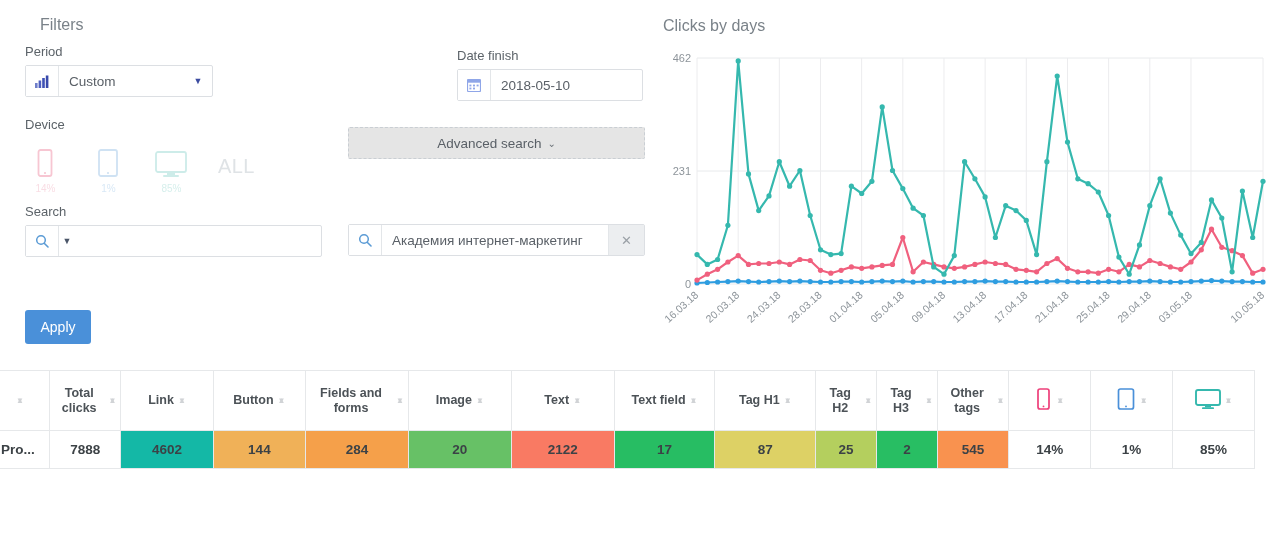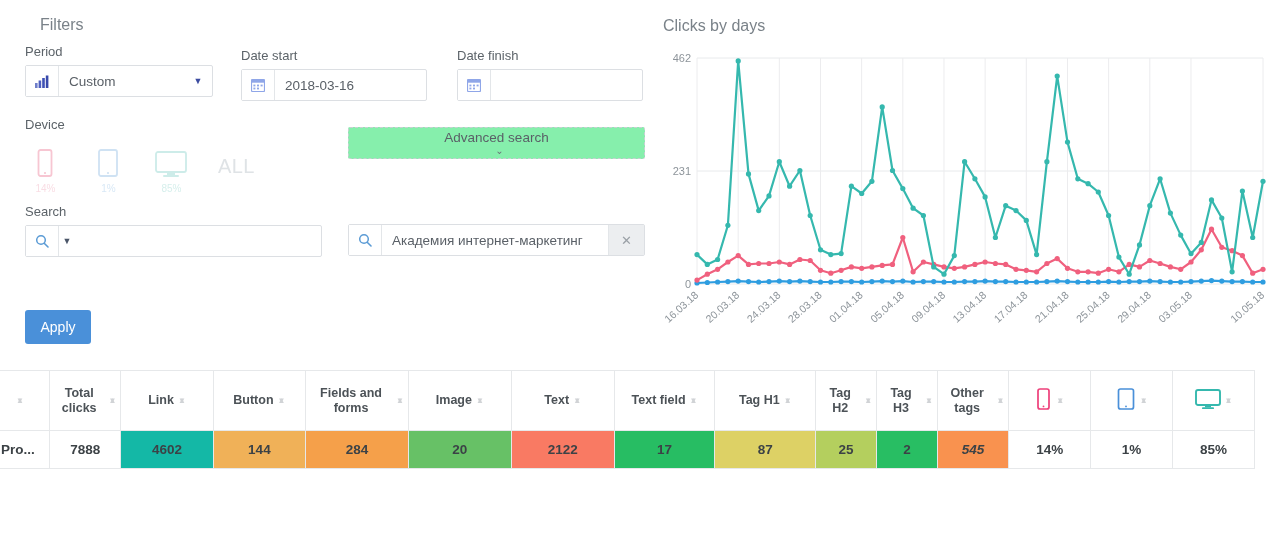--- a/index.html
+++ b/index.html
@@ -55,21 +55,21 @@
   
   .devices { display:flex; align-items:flex-end; gap:22px; height:56px; }
   .dev { display:flex; flex-direction:column; align-items:center; width:42px; }
   .dev .pct { font-size:10px; margin-top:3px; }
   .dev-all { font-size:20px; color:#dfe3e6; margin-left:4px; padding-bottom:16px; letter-spacing:.5px;}
 
   .advanced {
     width:297px; height:32px;
     border:1px dashed #c9ced3; border-radius:2px;
     display:flex; align-items:center; justify-content:center;
-    font-size:13.5px; color:#5a6067; background:#86efac;flex-direction:column;
+    font-size:13.5px; color:#5a6067; background:#e5e5e5;
   }
   .advanced .chev { font-size:10px; margin-left:6px; color:#6b7278; }
 
   .apply {
     position:absolute; left:25px; top:310px;
     width:66px; height:34px;
     background:#4a90d9; color:#fff;
     border:none; border-radius:3px;
     font-size:14px; font-family:inherit;
     display:flex; align-items:center; justify-content:center;
@@ -124,52 +124,36 @@
             <rect x="3.6" y="5.5" width="2.6" height="7.5" fill="#4f5fc0"></rect>
             <rect x="7.2" y="3" width="2.6" height="10" fill="#3f51b5"></rect>
             <rect x="10.8" y="0.5" width="2.6" height="12.5" fill="#3949ab"></rect>
           </svg>
         </div>
         <div class="val">Custom</div>
         <div class="caret">▼</div>
       </div>
     </div>
 
-    <div class="grp" style="left:241px; top:48px; width:186px;">
-      <div class="field-label">Date start</div>
-      <div class="ctrl">
-        <div class="addon">
-          <svg width="14" height="14" viewBox="0 0 14 14">
-            <rect x="0.5" y="1.5" width="13" height="12" rx="1" fill="none" stroke="#8fa6e8" stroke-width="1.2"></rect>
-            <rect x="0.5" y="1.5" width="13" height="3.2" fill="#8fa6e8"></rect>
-            <rect x="2.4" y="6.6" width="2" height="1.8" fill="#8fa6e8"></rect>
-            <rect x="6" y="6.6" width="2" height="1.8" fill="#8fa6e8"></rect>
-            <rect x="9.6" y="6.6" width="2" height="1.8" fill="#8fa6e8"></rect>
-            <rect x="2.4" y="9.6" width="2" height="1.8" fill="#8fa6e8"></rect>
-            <rect x="6" y="9.6" width="2" height="1.8" fill="#8fa6e8"></rect>
-          </svg>
-        </div>
-        <div class="val">2018-03-16</div>
-      </div>
-    </div>
 
     <div class="grp" style="left:457px; top:48px; width:186px;">
       <div class="field-label">Date finish</div>
       <div class="ctrl">
         <div class="addon">
           <svg width="14" height="14" viewBox="0 0 14 14">
             <rect x="0.5" y="1.5" width="13" height="12" rx="1" fill="none" stroke="#8fa6e8" stroke-width="1.2"></rect>
             <rect x="0.5" y="1.5" width="13" height="3.2" fill="#8fa6e8"></rect>
             <rect x="2.4" y="6.6" width="2" height="1.8" fill="#8fa6e8"></rect>
             <rect x="6" y="6.6" width="2" height="1.8" fill="#8fa6e8"></rect>
             <rect x="9.6" y="6.6" width="2" height="1.8" fill="#8fa6e8"></rect>
             <rect x="2.4" y="9.6" width="2" height="1.8" fill="#8fa6e8"></rect>
             <rect x="6" y="9.6" width="2" height="1.8" fill="#8fa6e8"></rect>
           </svg>
         </div>
+        <div class="val">2018-05-10</div>
       </div>
     </div>
 
     <div class="grp" style="left:25px; top:117px; width:230px;">
       <div class="field-label">Device</div>
       <div class="devices">
         <div class="dev">
           <svg width="22" height="32" viewBox="0 0 22 32">
             <rect x="4.5" y="2" width="13" height="26" rx="2" fill="none" stroke="#f7c6d2" stroke-width="1.8"></rect>
             <circle cx="11" cy="25" r="1.1" fill="#f7c6d2"></circle>
@@ -616,21 +600,21 @@
             <td class="plain" style="background: rgb(255, 255, 255);">7888</td>
             <td class="plain" style="background: #14b8a6;">4602</td>
             <td class="plain" style="background: rgb(240, 177, 88);">144</td>
             <td class="plain" style="background: rgb(245, 160, 74);">284</td>
             <td class="plain" style="background: rgb(103, 193, 102);">20</td>
             <td class="plain" style="background: rgb(249, 122, 99);">2122</td>
             <td class="plain" style="background: rgb(39, 189, 99);">17</td>
             <td class="plain" style="background: rgb(221, 209, 101);">87</td>
             <td class="plain" style="background: rgb(180, 207, 94);">25</td>
             <td class="plain" style="background: rgb(40, 190, 99);">2</td>
-            <td class="plain" style="background: rgb(249, 146, 79); font-style: italic;">545</td>
+            <td class="plain" style="background: rgb(249, 146, 79);">545</td>
             <td class="dev-pct" style="background: rgb(255, 255, 255);">14%</td>
             <td class="dev-pct" style="background: rgb(255, 255, 255);">1%</td>
             <td class="dev-pct" style="background: rgb(255, 255, 255);">85%</td>
           </tr>
         </tbody>
     </table>
   </div>
 </div>
 
 </body></html>

